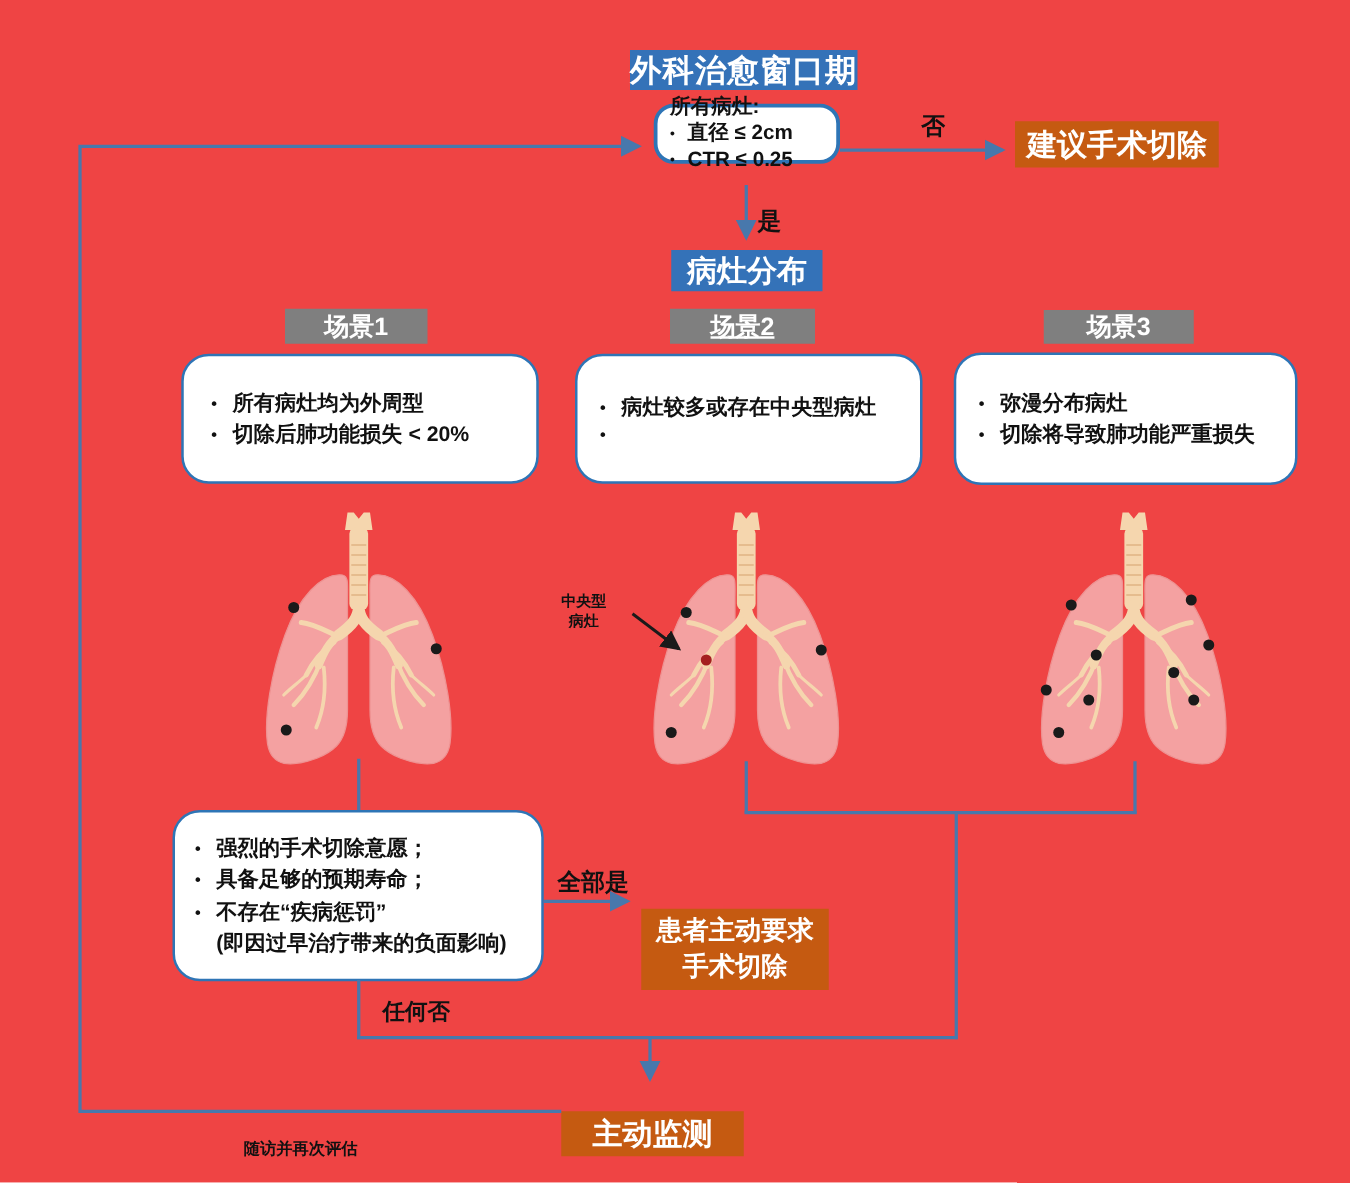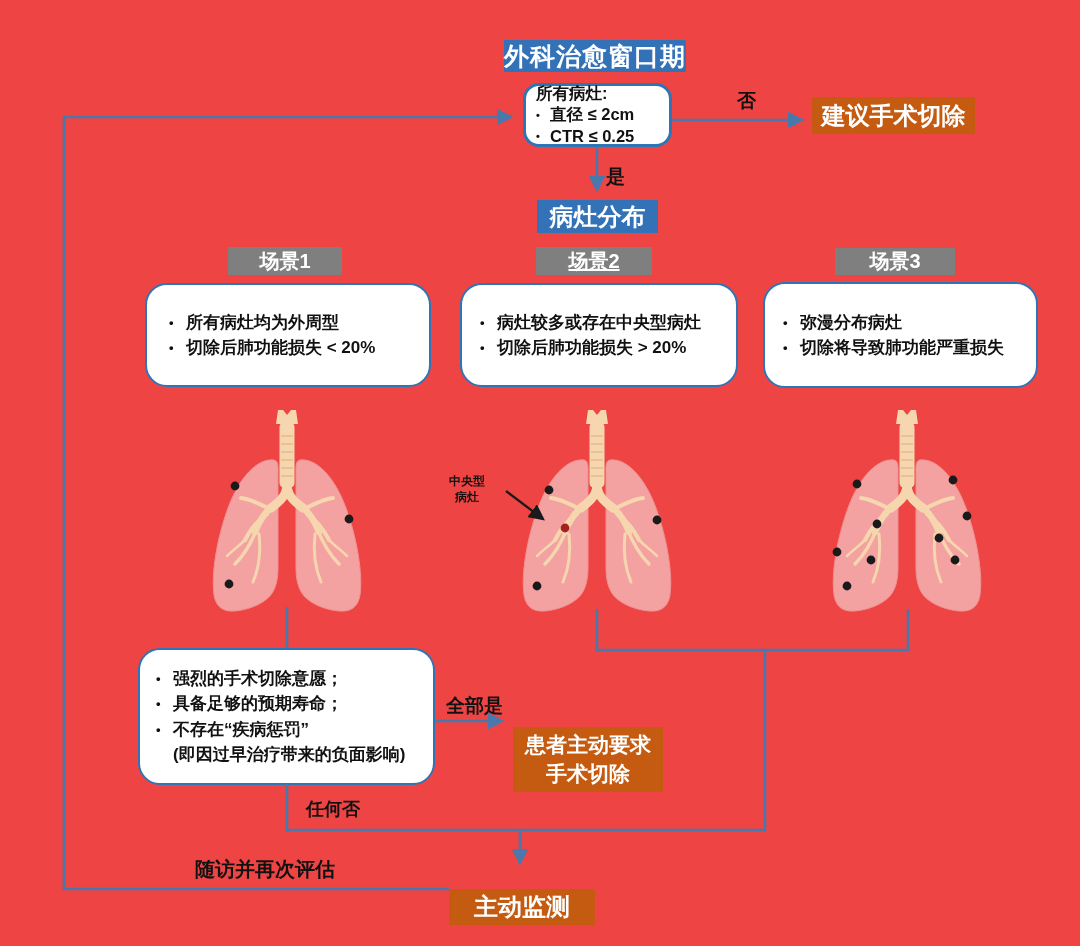--- a/index.html
+++ b/index.html
@@ -94,21 +94,21 @@
       <path d="M287,784 V831.3"></path>
       <path d="M285.7,830 H766"></path>
       <path d="M520,830 V863" marker-end="url(#arrB)"></path>
       <path d="M449,889 H64 V117 H511" marker-end="url(#arrB)"></path>
     </g>
     <path d="M506,491 L543,519" stroke="#1A1A1A" stroke-width="2.3" fill="none" marker-end="url(#arrK)"></path>
   </svg>
 
   <div class="box box-blue" style="left:504px;top:40px;width:182px;height:32px;font-size:25px;letter-spacing:1px;">外科治愈窗口期</div>
 
-  <div class="rbox" style="left:523px;top:83px;width:149px;height:64px;border-radius:16px;border-width:3px;padding:4px 10px;font-size:16.5px;">
+  <div class="rbox" style="left:523px;top:83px;width:149px;height:48px;border-radius:16px;border-width:3px;padding:4px 10px;font-size:16.5px;">
     <div class="crit-title">所有病灶:</div>
     <div class="crit-list">
         <div class="bl">
           <span class="bdot">•</span>
           <span>直径 ≤ 2cm</span>
         </div>
         <div class="bl">
           <span class="bdot">•</span>
           <span>CTR ≤ 0.25</span>
         </div>
@@ -140,21 +140,20 @@
       </div>
   </div>
   <div class="rbox" style="left:460px;top:283px;width:278px;height:104px;padding:6px 12px 6px 18px;font-size:17px;">
     <div>
         <div class="bl">
           <span class="bdot">•</span>
           <span>病灶较多或存在中央型病灶</span>
         </div>
         <div class="bl">
           <span class="bdot">•</span>
-          <span>切除后肺功能损失 &gt; 20%</span>
         </div>
       </div>
   </div>
   <div class="rbox" style="left:763px;top:282px;width:275px;height:106px;padding:6px 12px 6px 18px;font-size:17px;">
     <div>
         <div class="bl">
           <span class="bdot">•</span>
           <span>弥漫分布病灶</span>
         </div>
         <div class="bl">
@@ -226,15 +225,15 @@
 
   <div class="box box-orange two-line" style="left:513px;top:686px;width:150px;height:65px;font-size:21px;margin-top:41px;">
     <div>患者主动要求</div>
     <div>手术切除</div>
   </div>
 
   <div class="lbl" style="left:306px;top:797px;font-size:18px;">任何否</div>
 
   <div class="box box-orange" style="left:449px;top:871px;width:146px;height:36px;font-size:24px;margin-top:18px;">主动监测</div>
 
-  <div class="lbl" style="left:195px;top:856px;font-size:20px;">随访并再次评估</div>
+  <div class="lbl" style="left:195px;top:910px;font-size:13px;">随访并再次评估</div>
 
 </div>
 
 </body></html>

